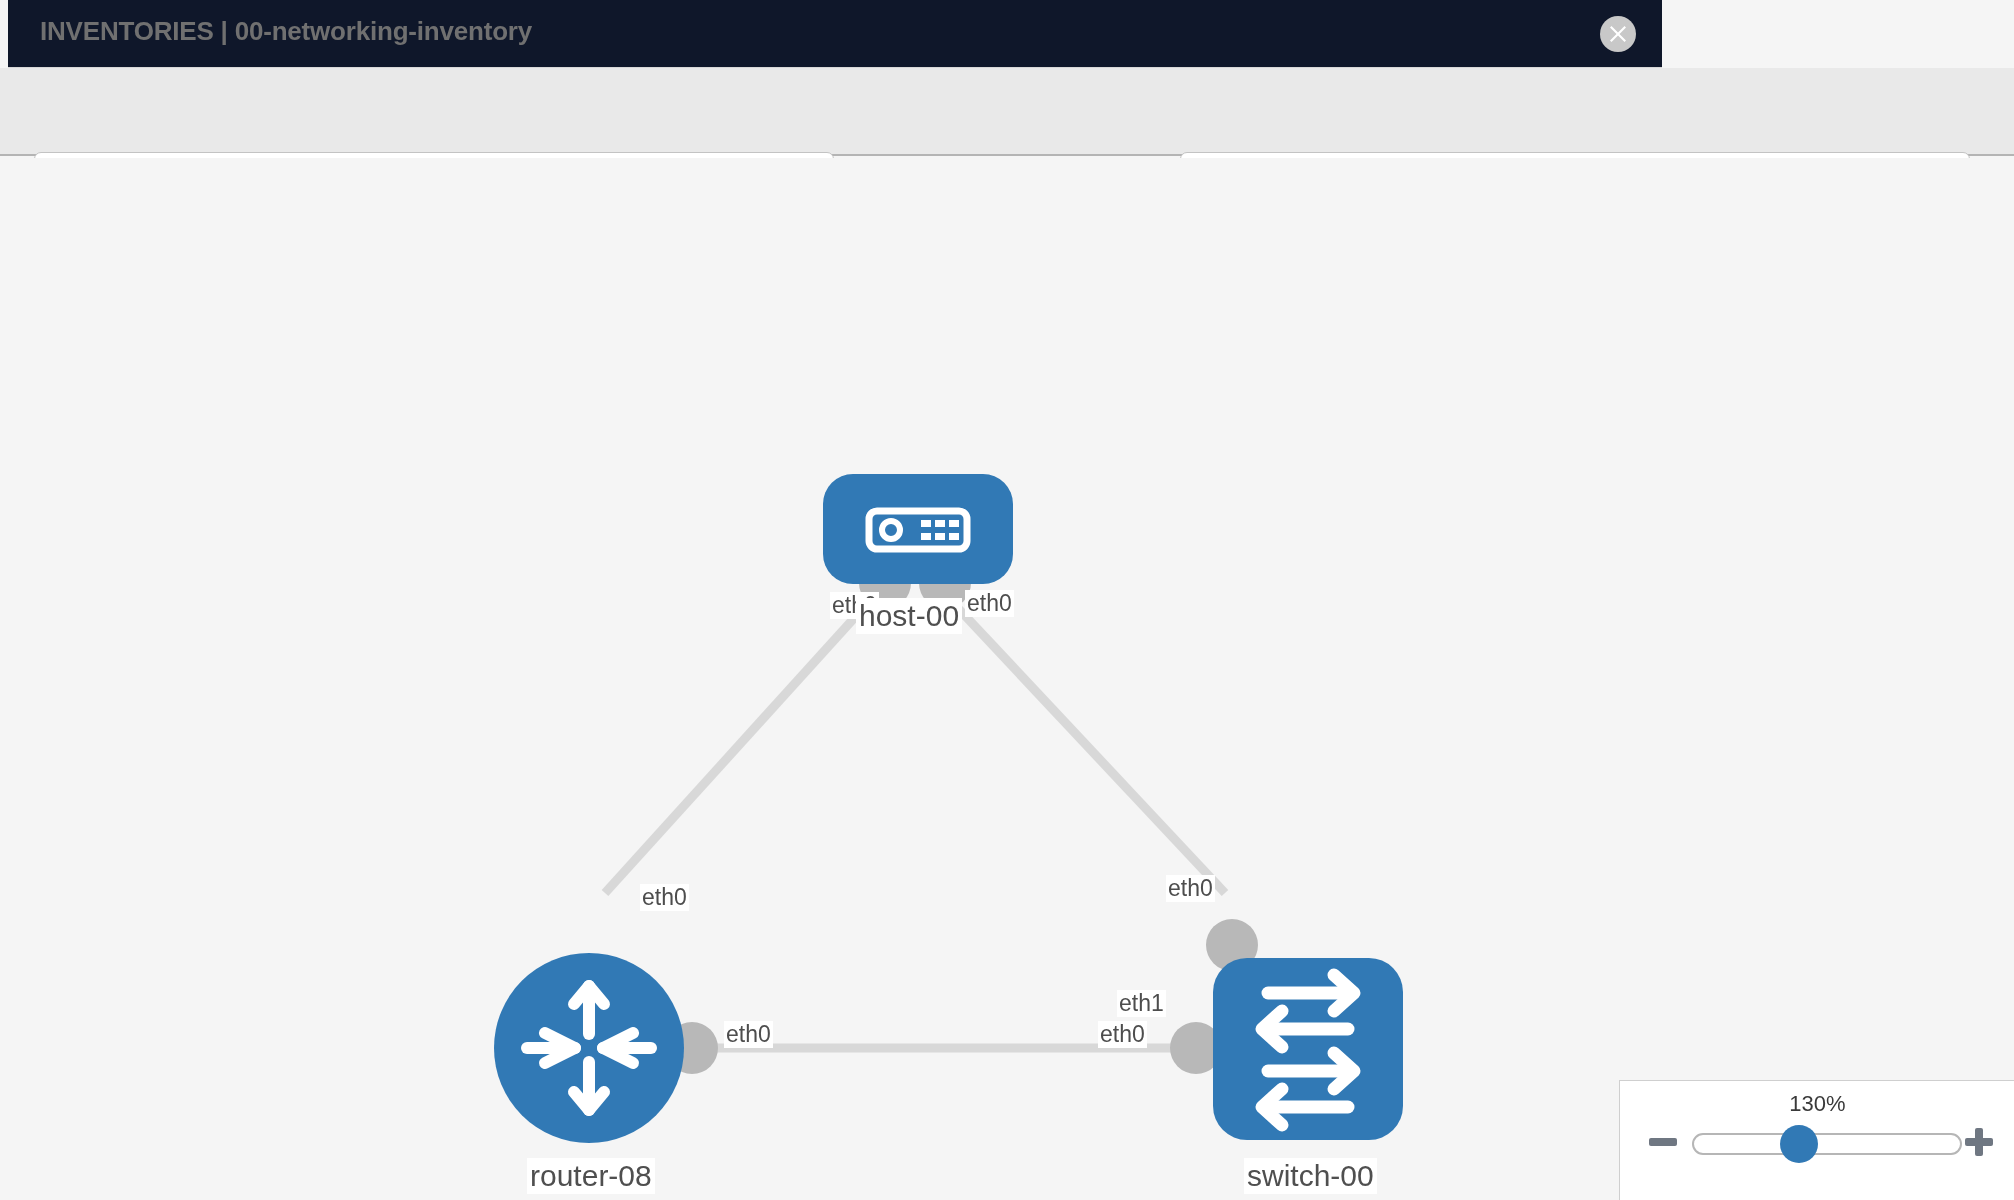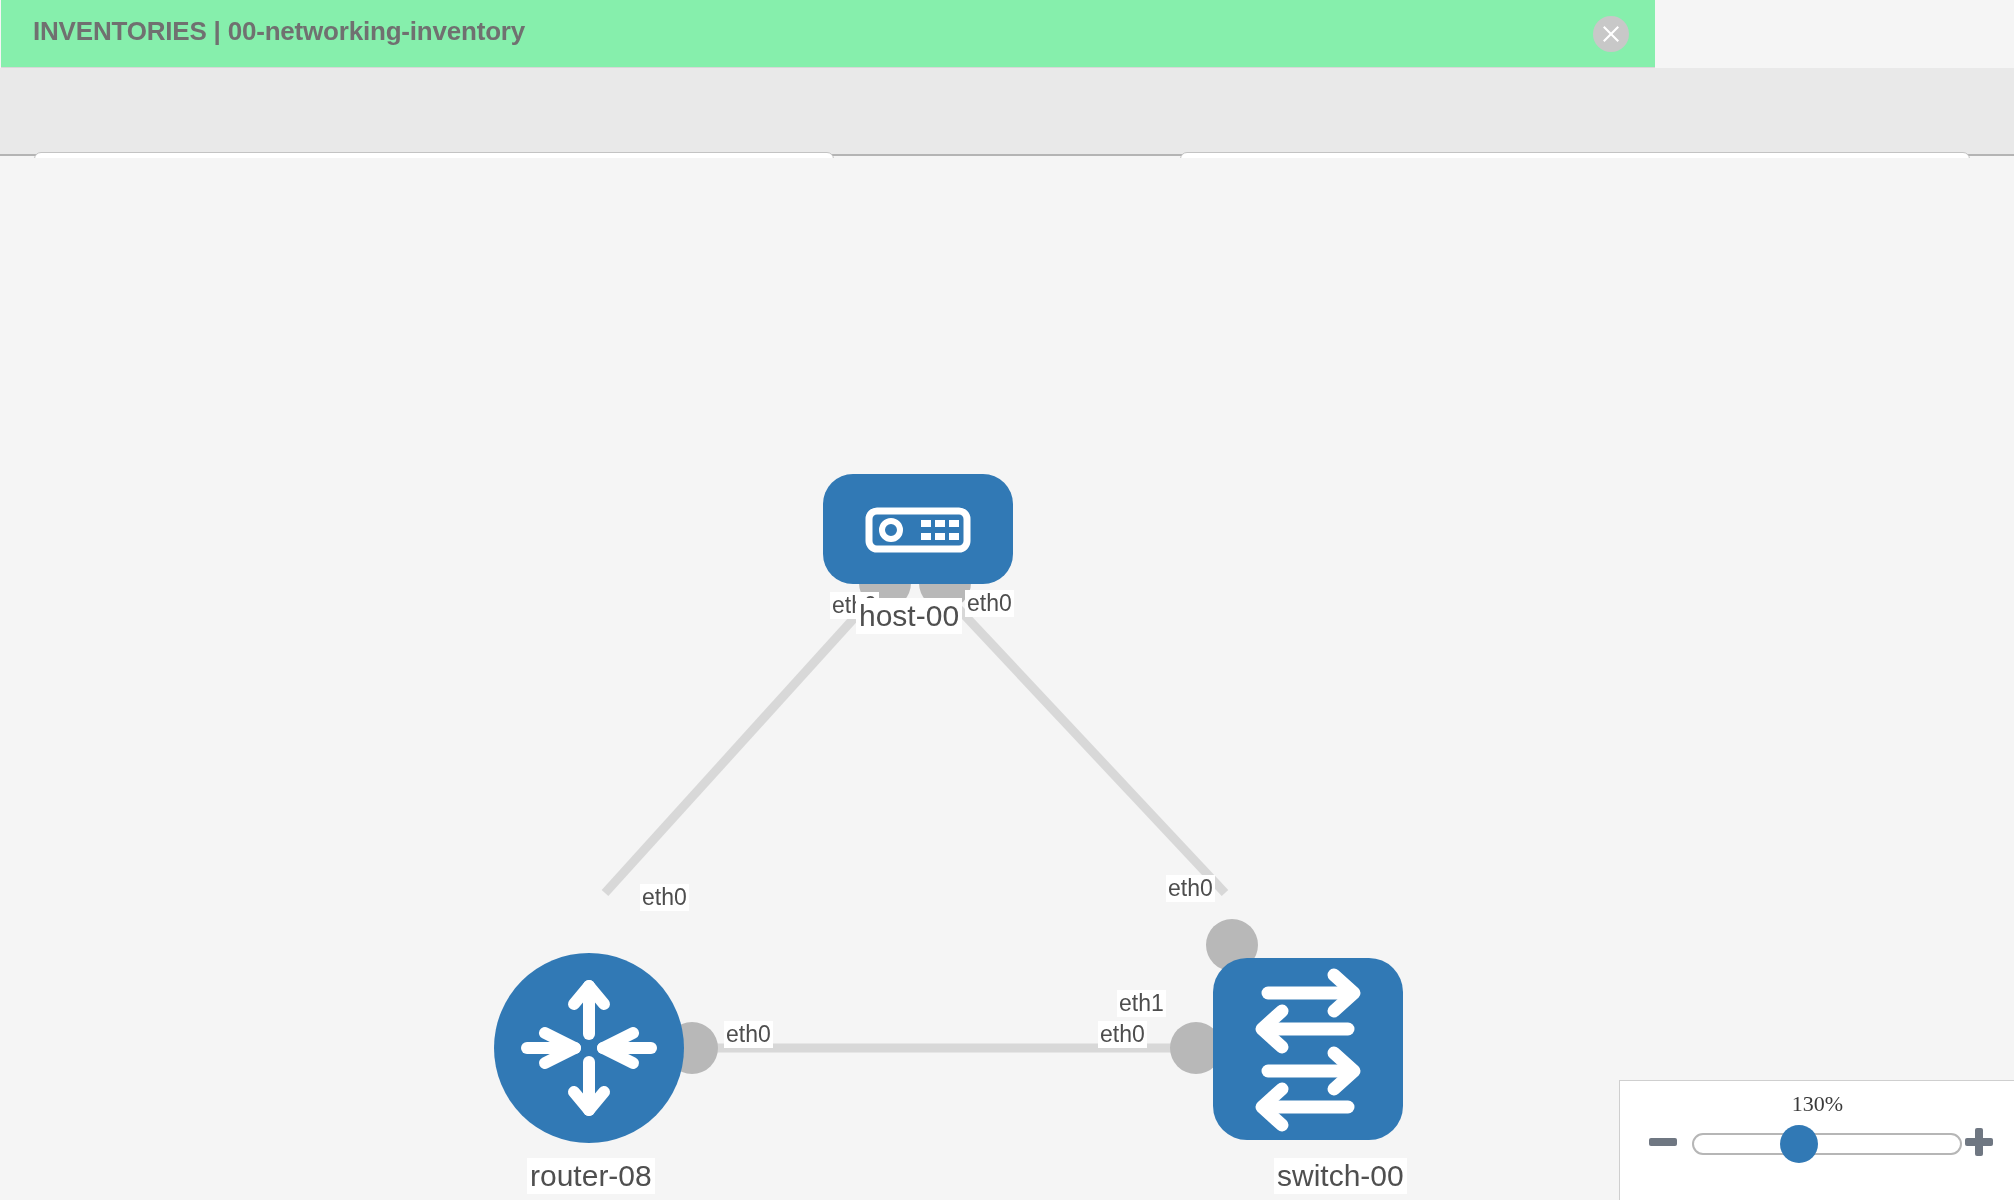--- a/index.html
+++ b/index.html
@@ -15,24 +15,24 @@
   #app {
     position: relative;
     width: 2014px;
     height: 1200px;
     background: #f5f5f5;
   }
 
   
   .header {
     position: absolute;
-    top: 0; left: 1px;
+    top: 0; left: 8px;
     width: 1654px;
     height: 68px;
-    background: #86efac;
+    background: #0f172a;
     border-bottom: 1px solid #d7d7d7;
   }
   .header-title {
     position: absolute;
     left: 32px;
     top: 16px;
     font-size: 26px;
     font-weight: bold;
     color: #707070;
     letter-spacing: -0.2px;
@@ -155,21 +155,20 @@
   
   .zoom-panel {
     position: absolute;
     right: 0;
     bottom: 0;
     width: 395px;
     height: 120px;
     background: #ffffff;
     border-top: 1px solid #cfcfcf;
     border-left: 1px solid #cfcfcf;
-    font-family: Liberation Serif, serif;
   }
   .zoom-level {
     position: absolute;
     top: 10px;
     left: 0;
     width: 395px;
     text-align: center;
     font-size: 22px;
     color: #3a3a3a;
   }
@@ -310,21 +309,21 @@
     <span class="edge-label" style="left:965px;  top:432px;">eth0</span>
 
     <span class="edge-label" style="left:640px;  top:726px;">eth0</span>
     <span class="edge-label" style="left:1166px; top:717px;">eth0</span>
 
     <span class="edge-label" style="left:724px;  top:863px;">eth0</span>
     <span class="edge-label" style="left:1098px; top:863px;">eth0</span>
     <span class="edge-label" style="left:1117px; top:832px;">eth1</span>
 
     <span class="node-label" style="left:527px;  top:1000px;">router-08</span>
-    <span class="node-label" style="left:1244px; top:1000px;margin-left:30px;">switch-00</span>
+    <span class="node-label" style="left:1244px; top:1000px;">switch-00</span>
 
     <div class="zoom-panel">
       <div class="zoom-level">130%</div>
 
       <div class="zoom-minus">
         <svg width="34" height="34" viewBox="0 0 34 34">
           <rect x="3" y="13" width="28" height="8" rx="2" fill="#6f7782"></rect>
         </svg>
       </div>
 

